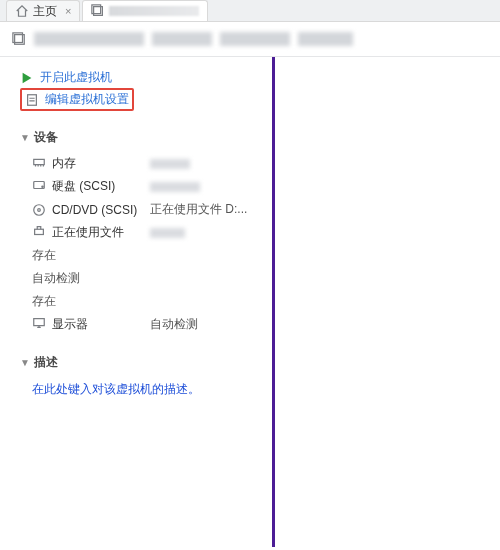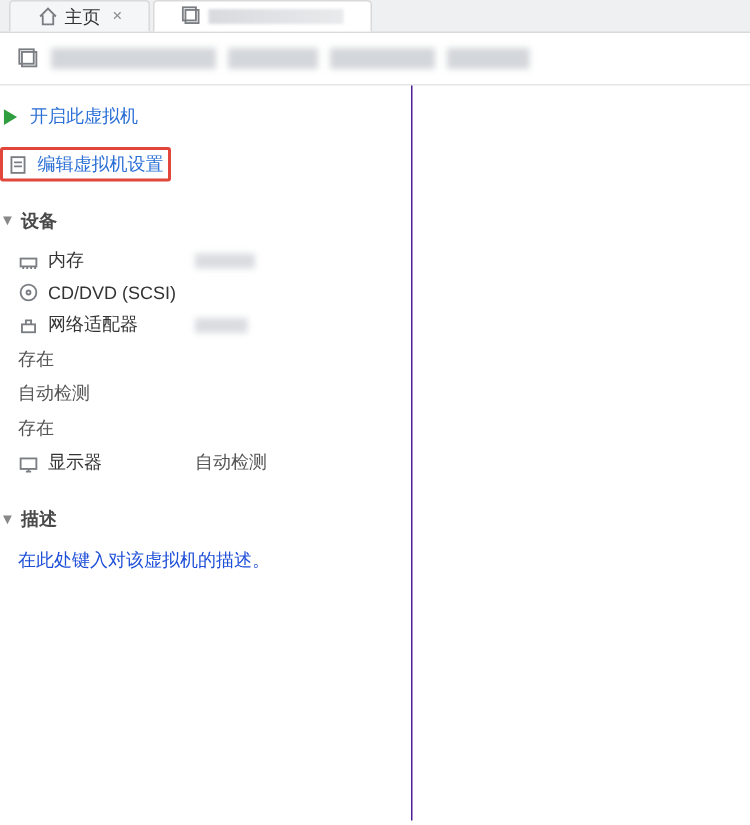--- a/index.html
+++ b/index.html
@@ -19,21 +19,21 @@
     align-items: stretch;
     height: 22px;
     background: #eef0f2;
     border-bottom: 1px solid #d9d9d9;
     padding-left: 6px;
   }
   .tab {
     display: flex;
     align-items: center;
     gap: 4px;
-    padding: 0 18px;
+    padding: 0 8px;
     border: 1px solid #d9d9d9;
     border-bottom: none;
     background: #f5f6f7;
     margin-right: 2px;
     border-radius: 3px 3px 0 0;
     font-size: 12px;
   }
   .tab.active { background: #fff; }
   .tab .close { color:#888; font-size:11px; margin-left:4px; cursor:pointer; }
   .tab .blurtxt {
@@ -58,40 +58,40 @@
     filter: blur(2px);
   }
   .b1{width:110px}
   .b2{width:60px}
   .b3{width:70px}
   .b4{width:55px}
 
   
   .panel {
     width: 275px;
-    border-right:1px solid #4c1d95;
+    border-right:3px solid #4c1d95;
     height: calc(550px - 22px - 38px);
-    padding: 10px 0;
+    padding: 10px 20px;
   }
 
   .action-row {
     display:flex;
     align-items:center;
     gap:6px;
     padding:2px 0;
   }
   .action-link { color:#2a6fd6; cursor:pointer; }
   .highlight-box {
     border:2px solid #e2463b;
     border-radius:2px;
     padding:1px 3px;
     display:inline-flex;
     align-items:center;
     gap:6px;
-    margin-top:10px;
+    margin-top:0;
   }
 
   .section {
     margin-top:18px;
   }
   .section-header {
     display:flex;
     align-items:center;
     gap:4px;
     color:#4a4a4a;
@@ -99,21 +99,21 @@
     margin-bottom:6px;
   }
   .chevron { color:#888; font-size:10px; display:inline-block; width:10px; }
 
   .dev-row {
     display:flex;
     align-items:center;
     padding:3px 0 3px 12px;
     gap:8px;
   }
-  .dev-label { flex:0 0 110px; display:flex; align-items:flex-end; gap:6px; color:#333; }
+  .dev-label { flex:0 0 110px; display:flex; align-items:flex-start; gap:6px; color:#333; }
   .dev-val   { color:#555; }
   .dev-blur  {
     display:inline-block;
     width:40px; height:10px;
     background:#dadce0;
     filter: blur(2px);
   }
 
   .desc-placeholder {
     color:#1d4ed8;
@@ -189,33 +189,44 @@
             <rect x="2" y="5" width="12" height="6"></rect>
             <path d="M4 11v2M7 11v2M10 11v2M13 11v2"></path>
           </svg>
           <span>内存</span>
         </span>
       <span class="dev-blur"></span>
     </div>
     <div class="dev-row">
       <span class="dev-label">
           <svg class="icon" viewBox="0 0 16 16">
+            <rect x="2" y="4" width="12" height="8" rx="1"></rect>
+            <circle cx="12" cy="10" r="0.8" fill="#7a7d82"></circle>
+          </svg>
+          <span>硬盘 (SCSI)</span>
+        </span>
+      <span class="dev-blur" style="width:50px"></span>
+    </div>
+    <div class="dev-row">
+      <span class="dev-label">
+          <svg class="icon" viewBox="0 0 16 16">
             <circle cx="8" cy="8" r="6"></circle>
             <circle cx="8" cy="8" r="1.5"></circle>
           </svg>
           <span>CD/DVD (SCSI)</span>
         </span>
+      <span class="dev-val">正在使用文件 D:...</span>
     </div>
     <div class="dev-row">
       <span class="dev-label">
           <svg class="icon" viewBox="0 0 16 16">
             <rect x="3" y="6" width="10" height="6"></rect>
             <path d="M6 6V3h4v3"></path>
           </svg>
-          <span>网络适配器</span>
+          <span>正在使用文件</span>
         </span>
       <span class="dev-blur" style="width:35px"></span>
     </div>
     <div class="dev-row">
       <span class="dev-val">存在</span>
     </div>
     <div class="dev-row">
       <span class="dev-val">自动检测</span>
     </div>
     <div class="dev-row">

